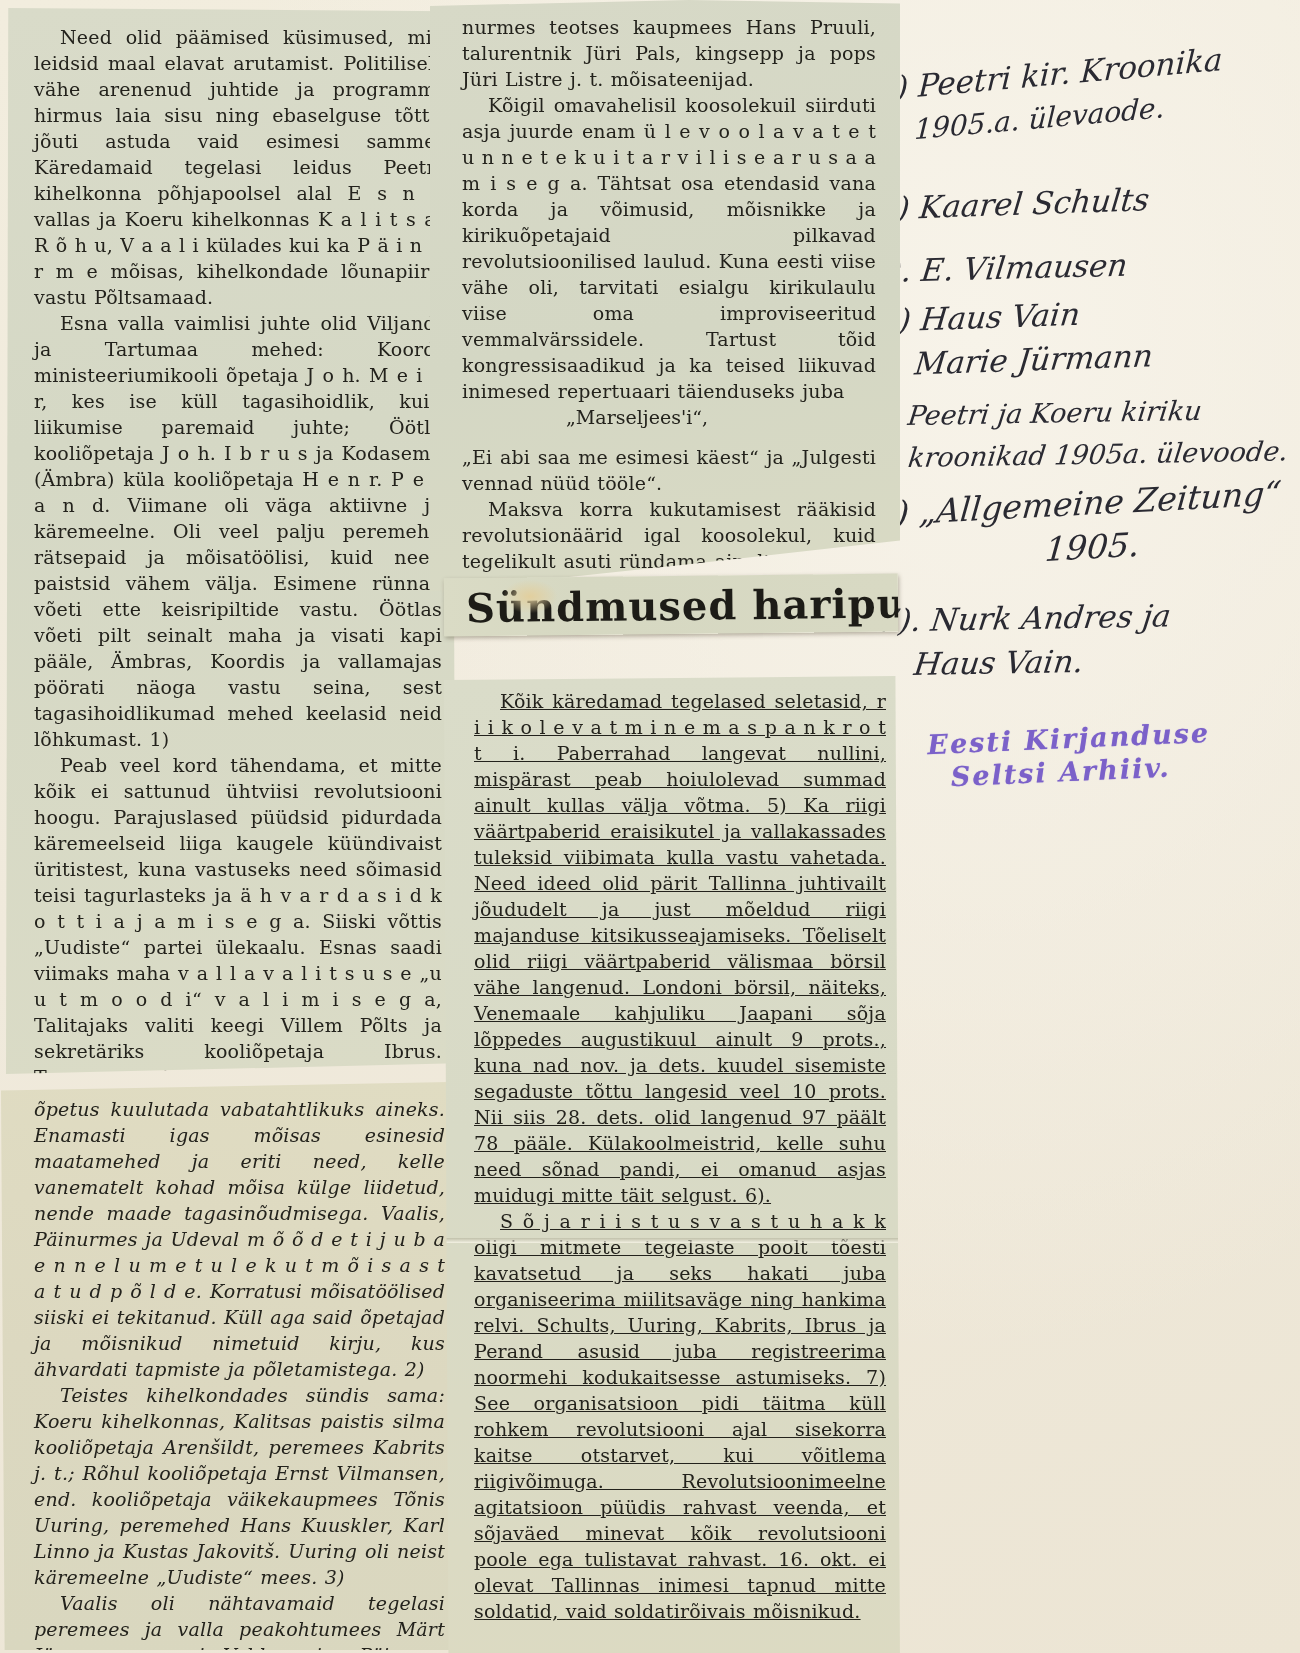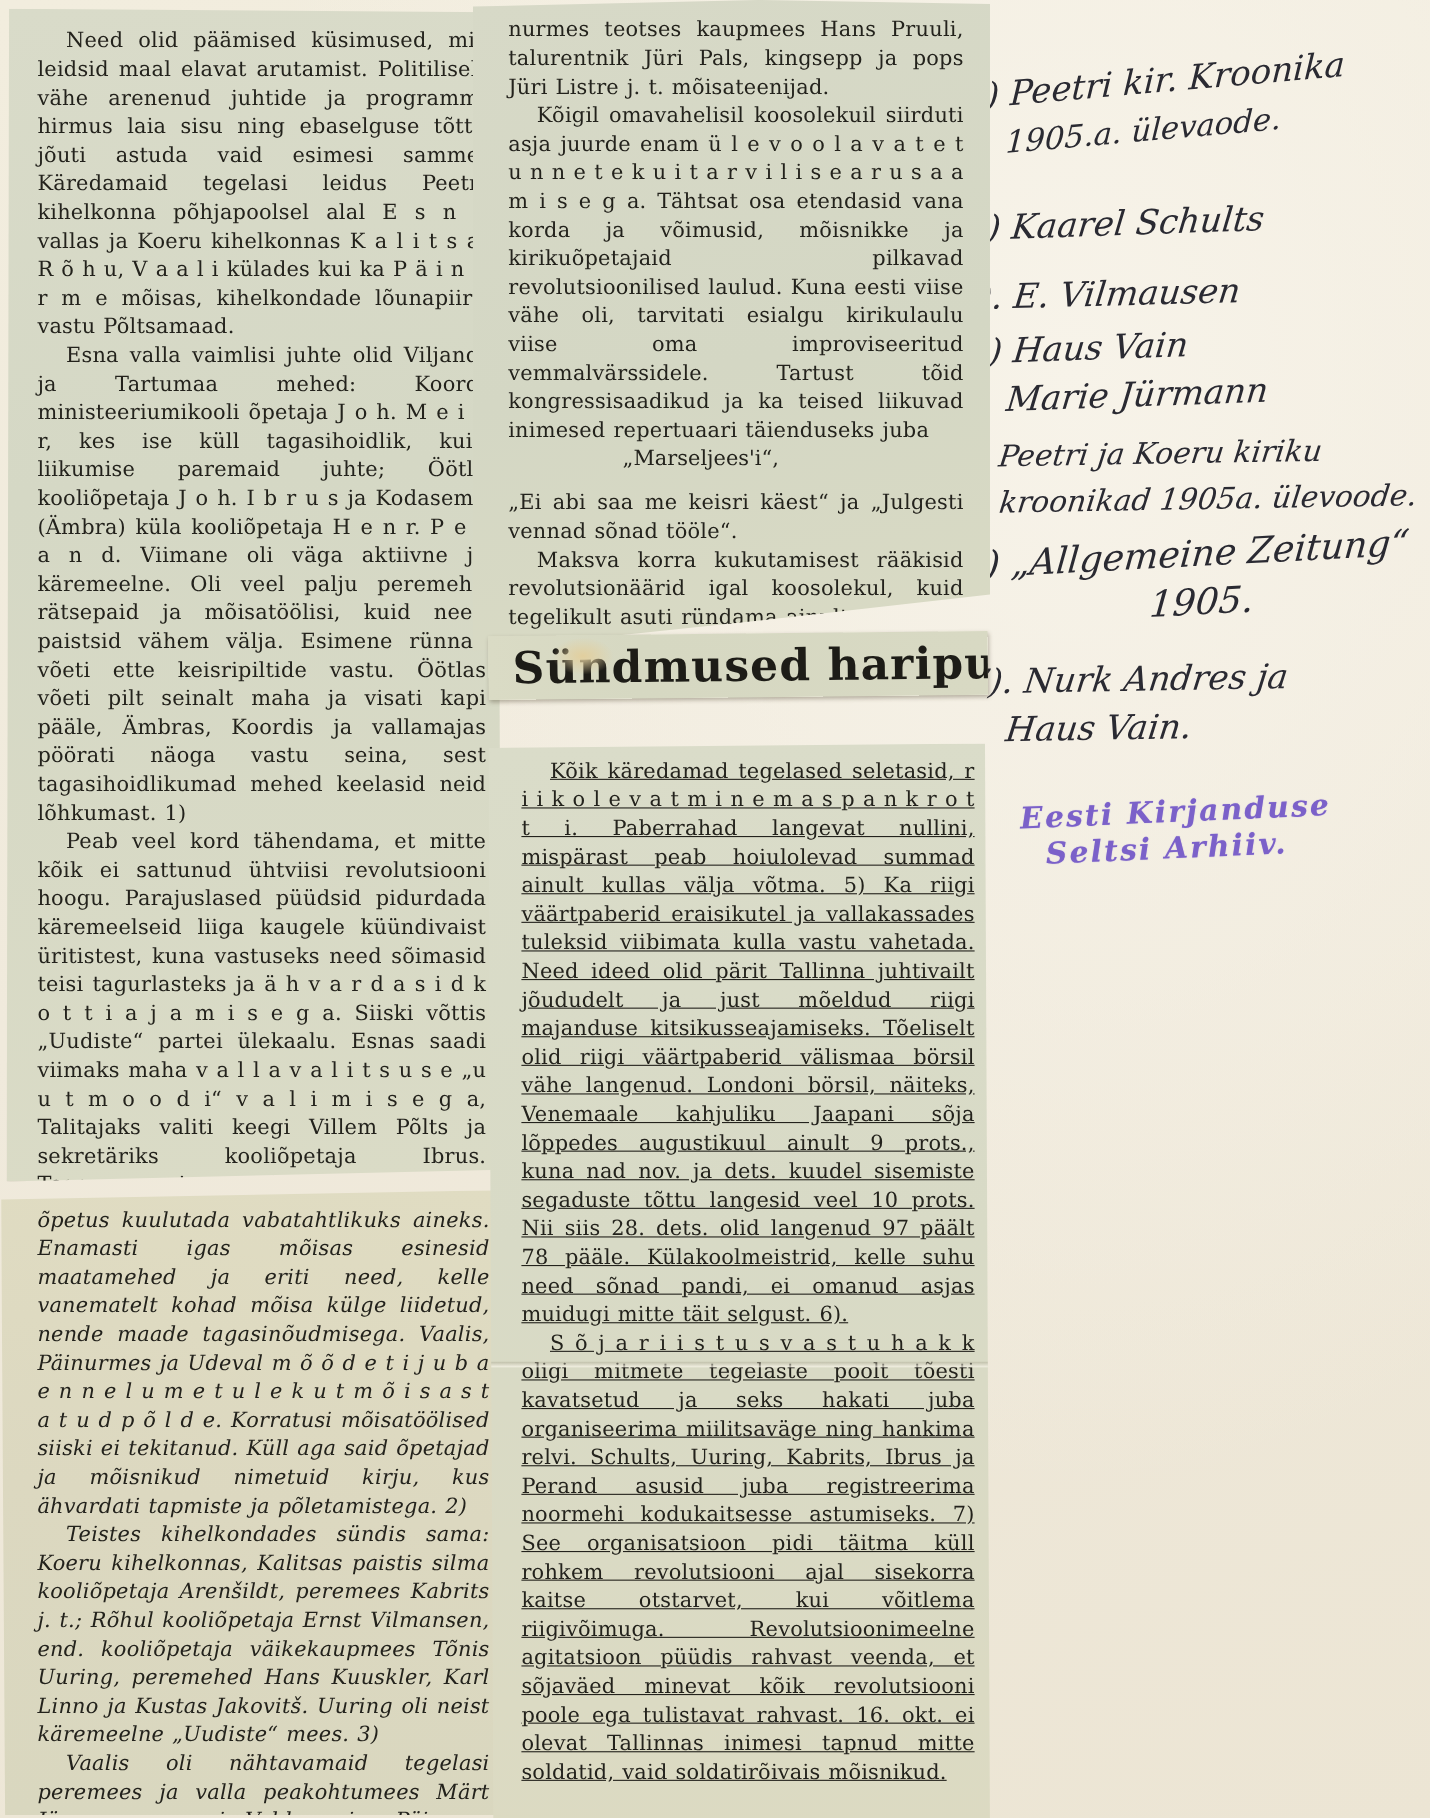--- a/index.html
+++ b/index.html
@@ -120,21 +120,21 @@
       </div>
   </div>
 
   <div class="clip mid-top cont-first">
     <div class="news">
         <p>nurmes teotses kaupmees Hans Pruuli, talurentnik Jüri Pals, kingsepp ja pops Jüri Listre j. t. mõisateenijad.</p>
         <p>Kõigil omavahelisil koosolekuil siirduti asja juurde enam ü l e v o o l a v a t e  t u n n e t e  k u i  t a r v i l i s e  a r u s a a m i s e g a. Tähtsat osa etendasid vana korda ja võimusid, mõisnikke ja kirikuõpetajaid pilkavad revolutsioonilised laulud. Kuna eesti viise vähe oli, tarvitati esialgu kirikulaulu viise oma improviseeritud vemmalvärssidele. Tartust tõid kongressisaadikud ja ka teised liikuvad inimesed repertuaari täienduseks juba</p>
       </div>
     <div class="centerline">„Marseljees'i“,</div>
     <div class="news song-paragraphs cont-first-inner">
-        <p>„Ei abi saa me keisri käest“ ja „Julgesti vennad sõnad tööle“.</p>
+        <p>„Ei abi saa me esimesi käest“ ja „Julgesti vennad nüüd tööle“.</p>
         <p>Maksva korra kukutamisest rääkisid revolutsionäärid igal koosolekul, kuid tegelikult asuti ründama ainult r i i g i  m i l i t a r i s t l i k k u  j õ u d u  ja  m a j a n d u s t. ✓)</p>
       </div>
   </div>
 
   <div class="clip headline-strip">
     <div class="stain"></div>
     <span>Sündmused haripunktil.</span>
   </div>
 
   <div class="clip mid-main">

